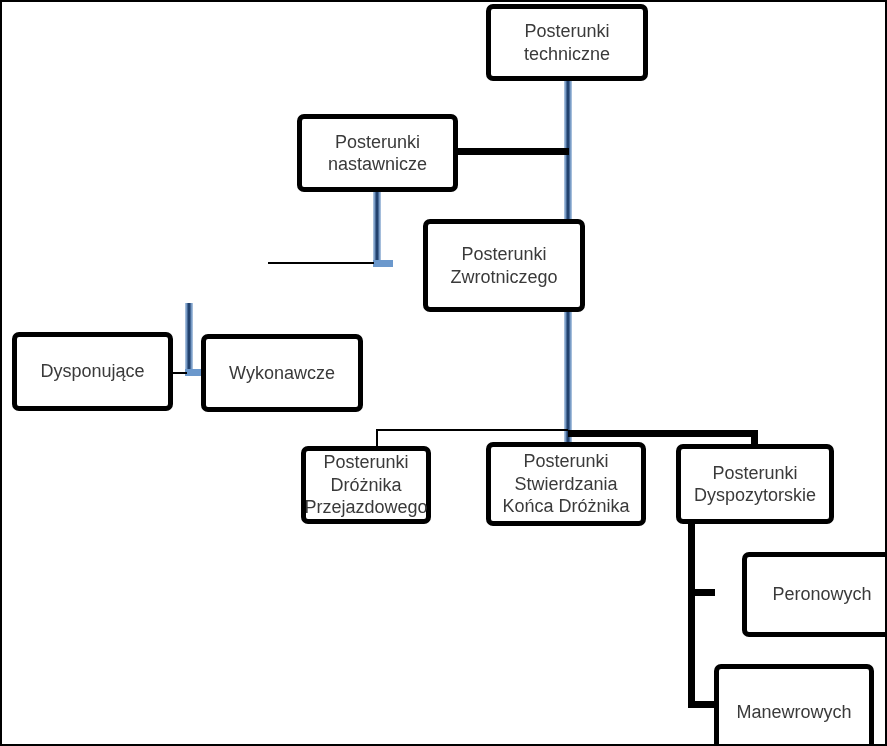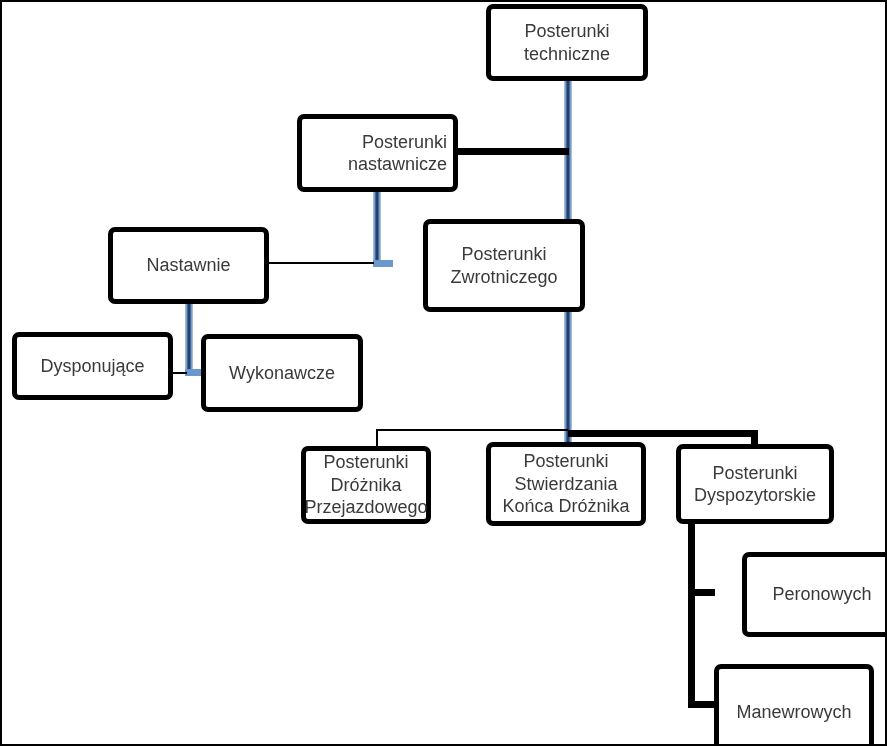--- a/index.html
+++ b/index.html
@@ -35,24 +35,24 @@
   .blue-v {
     background: linear-gradient(to right,
       #b8cce4 0%, #7da0c9 18%, #2c4d7d 38%,
       #17365d 50%, #2c4d7d 62%, #7da0c9 82%, #b8cce4 100%);
   }
   .blue-stub { background: #6b98cc; }
   .z2 { z-index: 2; }
 
   
   #n-techniczne     { left: 484px; top:   2px; width: 162px; height: 77px; }
-  #n-nastawnicze    { left: 295px; top: 112px; width: 161px; height: 78px; text-align: right; }
+  #n-nastawnicze    { left: 295px; top: 112px; width: 161px; height: 78px; }
   #n-zwrotniczego   { left: 389px; top: 217px; width: 162px; height: 93px; margin-left: 32px; }
   #n-nastawnie      { left: 106px; top: 225px; width: 161px; height: 77px; }
-  #n-dysponujace    { left:  10px; top: 330px; width: 161px; height: 68px; }
+  #n-dysponujace    { left:  10px; top: 330px; width: 161px; height: 79px; }
   #n-wykonawcze     { left: 199px; top: 332px; width: 162px; height: 78px; }
   #n-droznika       { left: 299px; top: 444px; width: 130px; height: 78px; }
   #n-stwierdzania   { left: 484px; top: 440px; width: 160px; height: 84px; }
   #n-dyspozytorskie { left: 674px; top: 442px; width: 158px; height: 80px; }
   #n-peronowych     { left: 740px; top: 550px; width: 160px; height: 85px; }
   #n-manewrowych    { left: 712px; top: 662px; width: 160px; height: 96px; }
 
   
   #c-trunk-blue        { left: 562px; top:  79px; width:   8px; height: 362px; }
   #c-nastawnicze-h     { left: 455px; top: 146px; width: 112px; height:   7px; }
@@ -93,23 +93,20 @@
 
   <div class="node" id="n-techniczne">
     <span>Posterunki techniczne</span>
   </div>
   <div class="node" id="n-nastawnicze">
     <span>Posterunki nastawnicze</span>
   </div>
   <div class="node" id="n-zwrotniczego">
     <span>Posterunki Zwrotniczego</span>
   </div>
-  <div class="node" id="n-nastawnie">
-    <span>Nastawnie</span>
-  </div>
   <div class="node" id="n-dysponujace">
     <span>Dysponujące</span>
   </div>
   <div class="node" id="n-wykonawcze">
     <span>Wykonawcze</span>
   </div>
   <div class="node" id="n-droznika">
     <span>Posterunki Dróżnika Przejazdowego</span>
   </div>
   <div class="node" id="n-stwierdzania">

